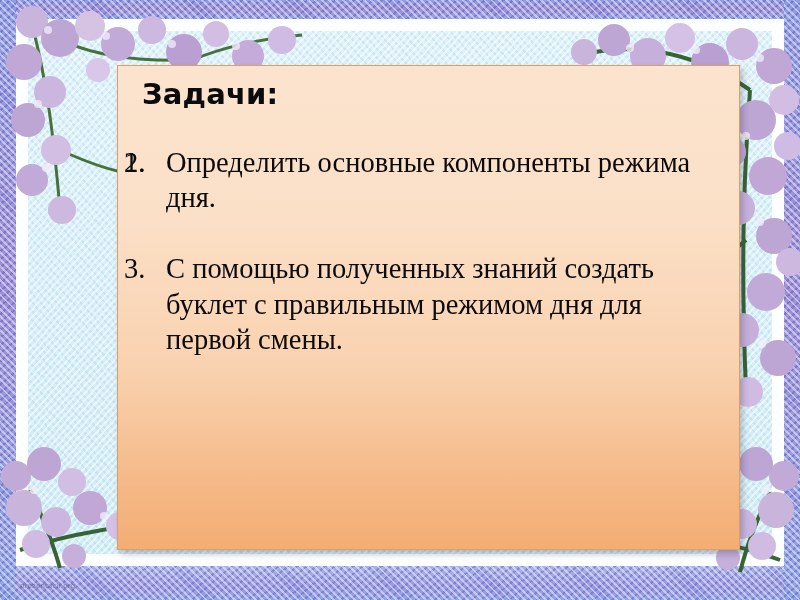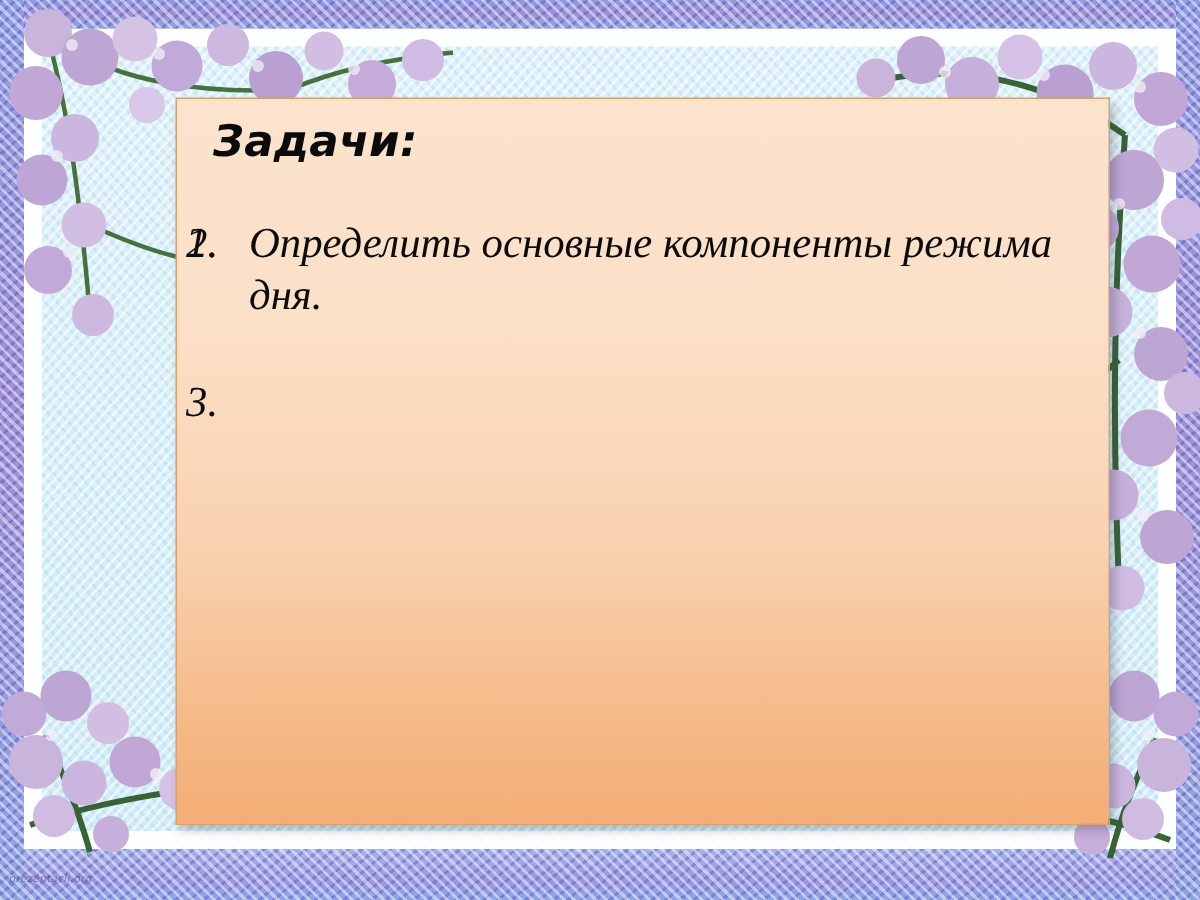--- a/index.html
+++ b/index.html
@@ -7,21 +7,20 @@
     padding: 0;
     background: #ffffff;
   }
   #slide {
     position: relative;
     width: 800px;
     height: 600px;
     overflow: hidden;
     font-family: "Liberation Serif", serif;
     background: #5eead4;
-    font-style: italic;
   }
 
   
   .bg-base {
     position: absolute;
     inset: 0;
     background:
       repeating-linear-gradient(132deg, rgba(255,255,255,.55) 0 2px, rgba(255,255,255,0) 2px 5px),
       repeating-linear-gradient(48deg,  rgba(160,205,230,.30) 0 2px, rgba(255,255,255,0) 2px 6px),
       linear-gradient(#dff2fa, #d6eff8 55%, #cfecf7);
@@ -103,21 +102,21 @@
     position: absolute;
     left: 0;
     top: 0;
     width: 36px;
     text-align: left;
   }
 
   
   .watermark {
     position: absolute;
-    left: 6px;
+    left: 20px;
     bottom: 10px;
     font-family: "DejaVu Sans", "Liberation Sans", sans-serif;
     font-size: 7px;
     color: rgba(70,70,95,.55);
     letter-spacing: .2px;
     white-space: nowrap;
   }
 </style>
 </head>
 <body>
@@ -283,19 +282,20 @@
     <ol class="tasks">
       <li>
         <span class="num">1.</span>
       </li>
       <li>
         <span class="num">2.</span>
         <span>Определить основные компоненты режима дня.</span>
       </li>
       <li>
         <span class="num">3.</span>
+        <span>С помощью полученных знаний создать буклет с правильным режимом дня для первой смены.</span>
       </li>
     </ol>
   </div>
 
   <div class="watermark">prezentacii.org</div>
 
 </div>
 
 </body></html>

